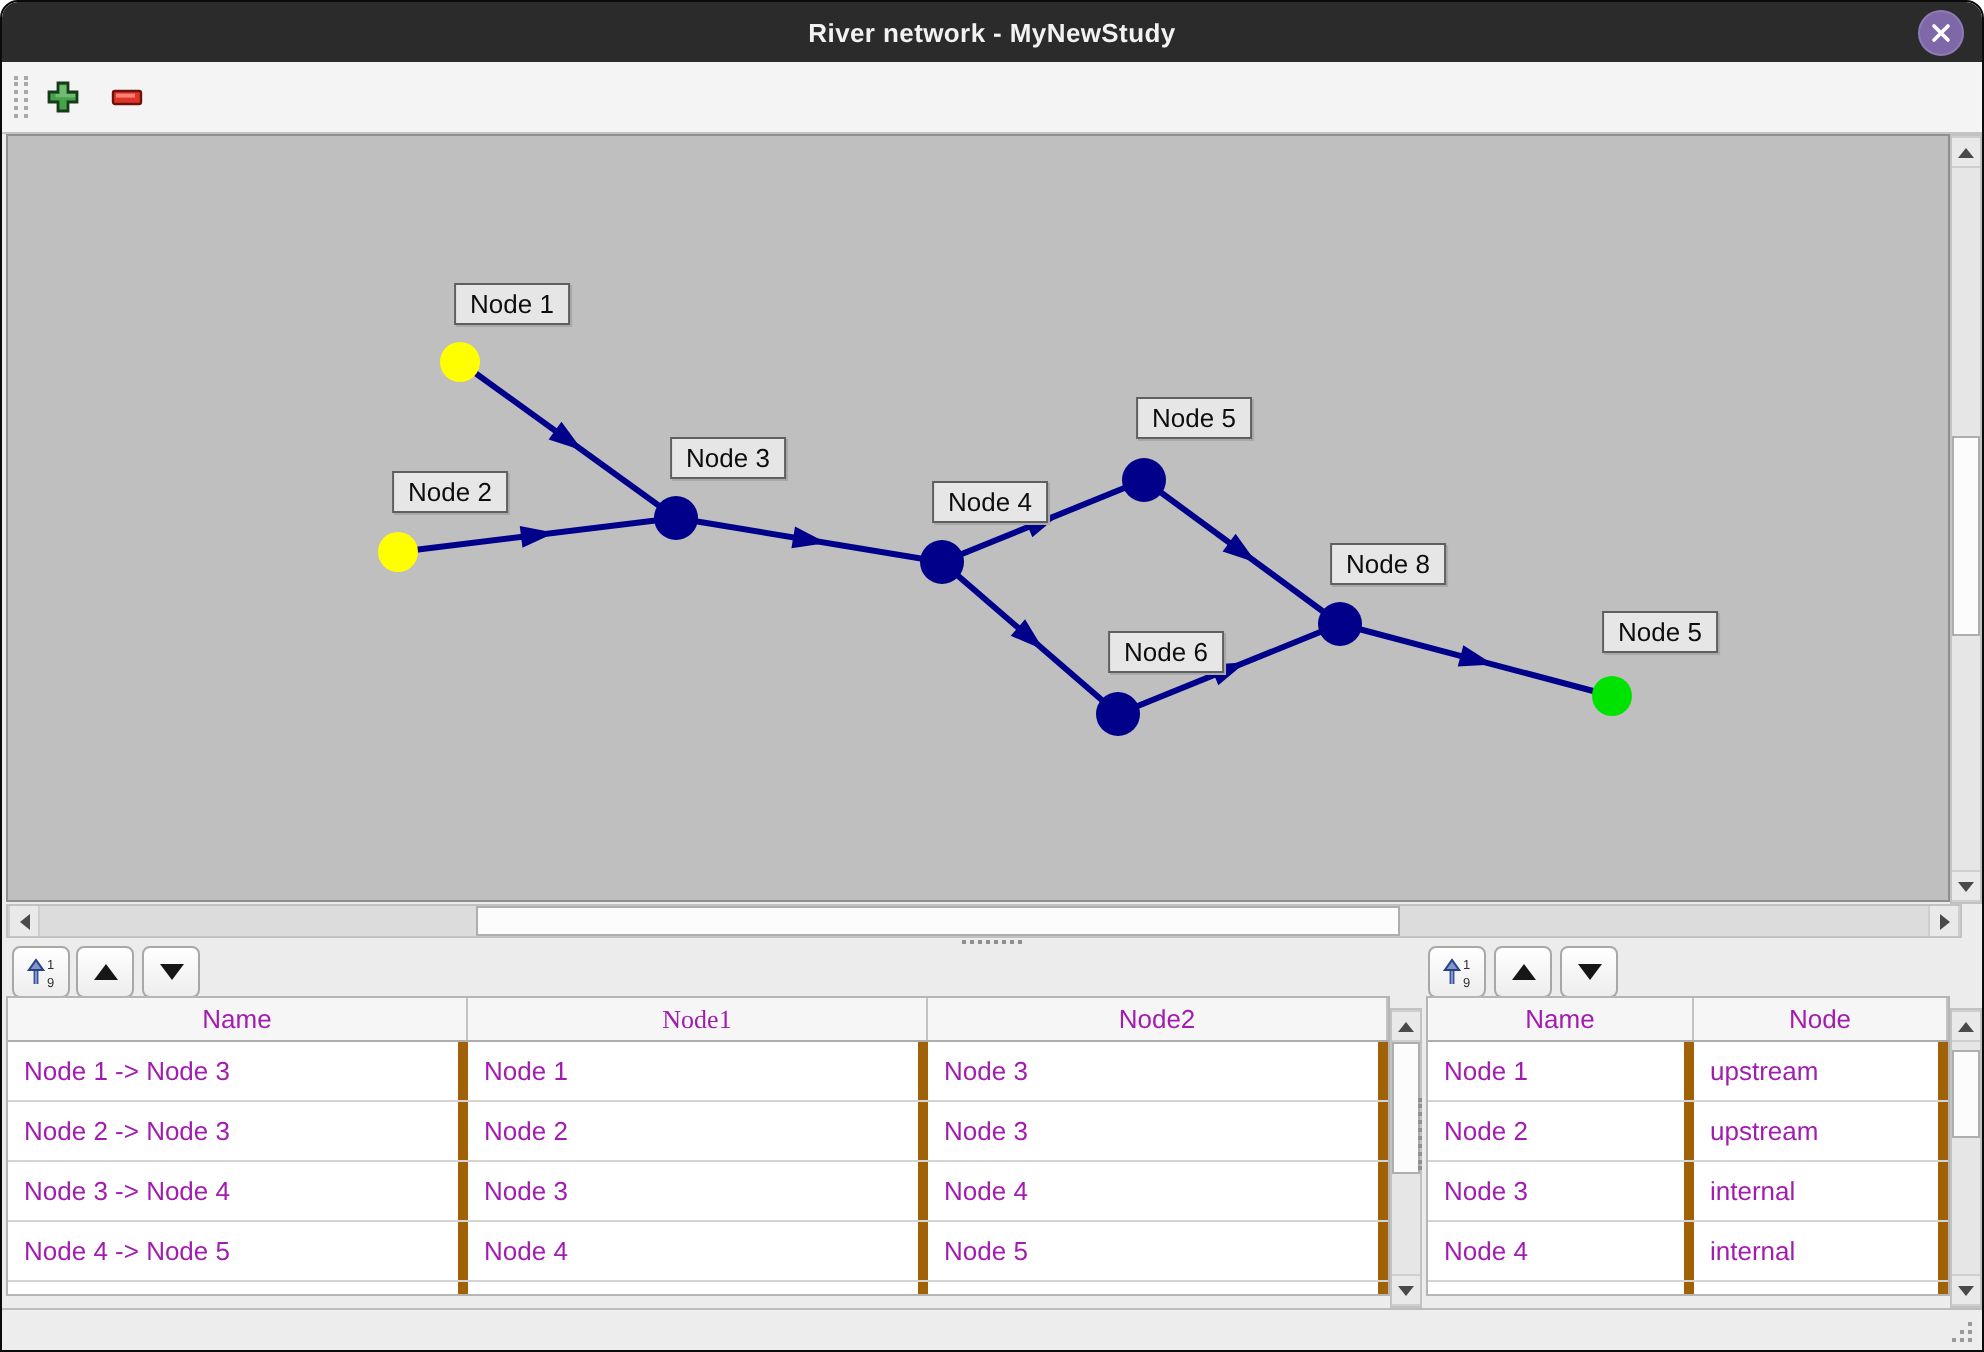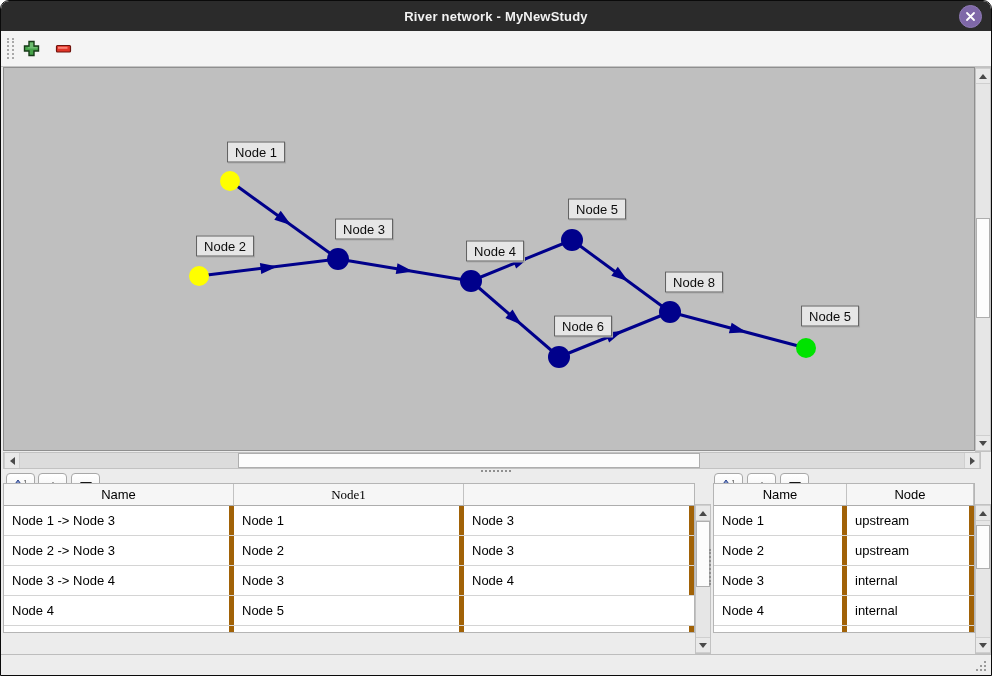--- a/index.html
+++ b/index.html
@@ -44,22 +44,22 @@
   .split-h .dots{width:30px;height:0;margin:1px auto 0;border-top:2px dotted #8f8f8f;}
   .split-v{position:absolute;left:708px;top:548px;height:36px;width:3px;cursor:col-resize;
            border-left:2px dotted #8f8f8f;}
   
   .sq-btn{position:absolute;top:472px;width:29px;height:26px;box-sizing:border-box;border:1px solid #a8a8a8;
           border-radius:4px;background:linear-gradient(#ffffff,#ededed);display:flex;align-items:center;
           justify-content:center;cursor:pointer;padding:0;}
   .tri-b-up{width:0;height:0;border-left:6px solid transparent;border-right:6px solid transparent;border-bottom:8px solid #161616;}
   .tri-b-down{width:0;height:0;border-left:6px solid transparent;border-right:6px solid transparent;border-top:8px solid #161616;}
   
-  .table{position:absolute;top:482px;background:#ffffff;border:1px solid #b5b5b5;box-sizing:border-box;
-         overflow:hidden;font-size:13px;color:#000000;}
+  .table{position:absolute;top:497px;background:#ffffff;border:1px solid #b5b5b5;box-sizing:border-box;
+         overflow:hidden;font-size:13px;color:#a21caf;}
   .tr{display:flex;height:30px;background:#fff;border-bottom:1px solid #d4d4d4;box-sizing:border-box;}
   .tr.head{height:22px;background:#f6f6f6;border-bottom:1px solid #adadad;}
   .td,.th{box-sizing:border-box;border-right:5px solid #a16207;padding:0 8px;display:flex;align-items:center;
           overflow:hidden;white-space:nowrap;}
   .th{justify-content:center;border-right:1px solid #c2c2c2;}
   
   .statusbar{position:absolute;left:0;right:0;top:653px;bottom:0;background:#ededed;border-top:1px solid #bdbdbd;}
   .resize-grip{position:absolute;right:5px;bottom:4px;width:2px;height:2px;background:#9a9a9a;
                box-shadow:-4px 0 #9a9a9a,-8px 0 #9a9a9a,0 -4px #9a9a9a,-4px -4px #9a9a9a,0 -8px #9a9a9a;}
 </style>
@@ -183,37 +183,39 @@
       <span class="tri-b-up"></span>
     </button>
   <button class="sq-btn" style="left:779px;">
       <span class="tri-b-down"></span>
     </button>
 
   <div class="table" style="left:2px;width:692px;height:150px;" id="branches-table">
       <div class="tr head">
         <div class="th" style="width: 230px; flex: 0 0 230px;">Name</div>
         <div class="th" style="width: 230px; flex: 0 0 230px; font-family: Liberation Serif, serif;">Node1</div>
+        <div class="th" style="width: 230px; flex: 0 0 230px;">Node2</div>
       </div>
       <div class="tr">
         <div class="td" style="width: 230px; flex: 0 0 230px;">Node 1 -&gt; Node 3</div>
         <div class="td" style="width: 230px; flex: 0 0 230px;">Node 1</div>
         <div class="td" style="width: 230px; flex: 0 0 230px;">Node 3</div>
       </div>
       <div class="tr">
         <div class="td" style="width: 230px; flex: 0 0 230px;">Node 2 -&gt; Node 3</div>
         <div class="td" style="width: 230px; flex: 0 0 230px;">Node 2</div>
         <div class="td" style="width: 230px; flex: 0 0 230px;">Node 3</div>
       </div>
       <div class="tr">
         <div class="td" style="width: 230px; flex: 0 0 230px; text-align: right;">Node 3 -&gt; Node 4</div>
         <div class="td" style="width: 230px; flex: 0 0 230px;">Node 3</div>
         <div class="td" style="width: 230px; flex: 0 0 230px;">Node 4</div>
       </div>
       <div class="tr">
+        <div class="td" style="width: 230px; flex: 0 0 230px;">Node 4 -&gt; Node 5</div>
         <div class="td" style="width: 230px; flex: 0 0 230px;">Node 4</div>
         <div class="td" style="width: 230px; flex: 0 0 230px;">Node 5</div>
       </div>
       <div class="tr">
         <div class="td" style="width: 230px; flex: 0 0 230px;"></div>
         <div class="td" style="width: 230px; flex: 0 0 230px;"></div>
         <div class="td" style="width: 230px; flex: 0 0 230px;"></div>
       </div>
     </div>
 

